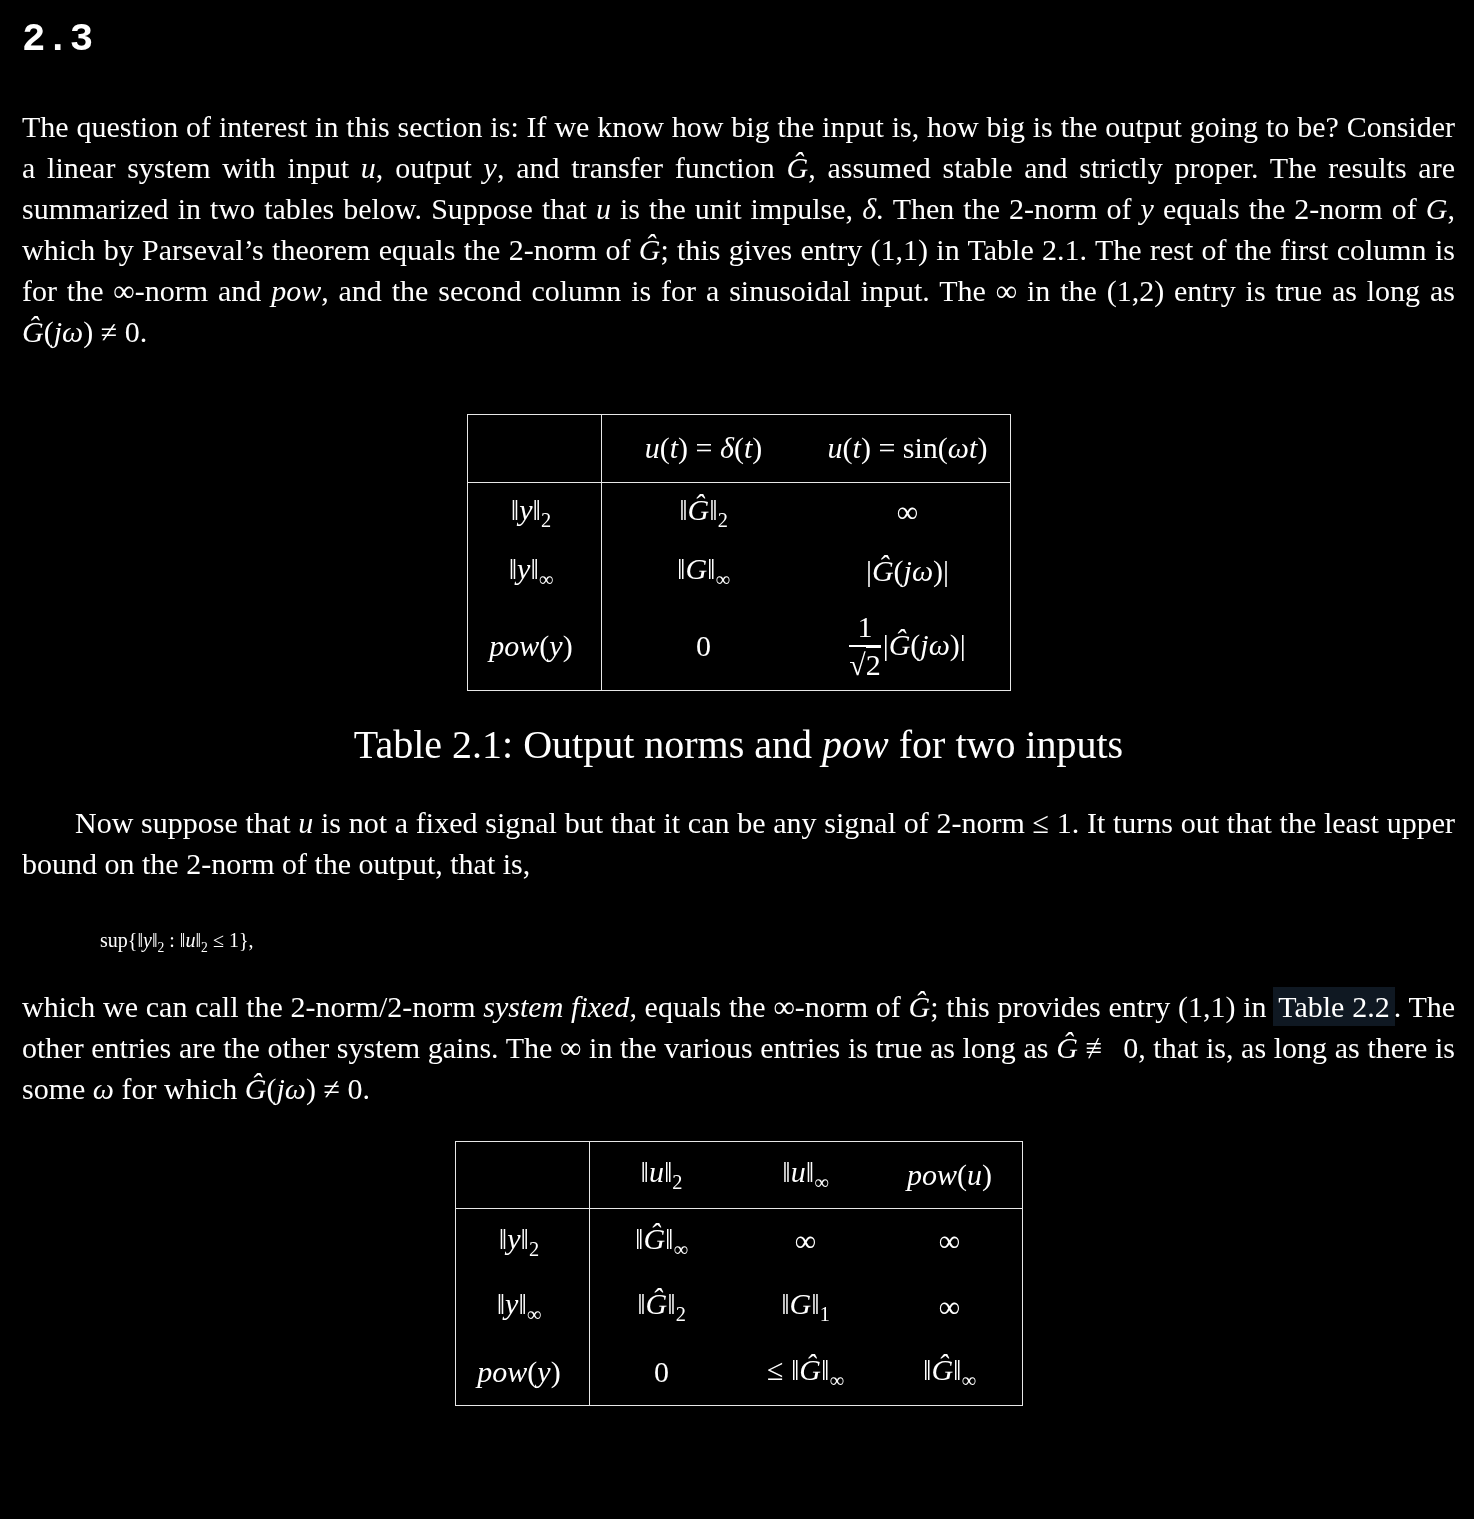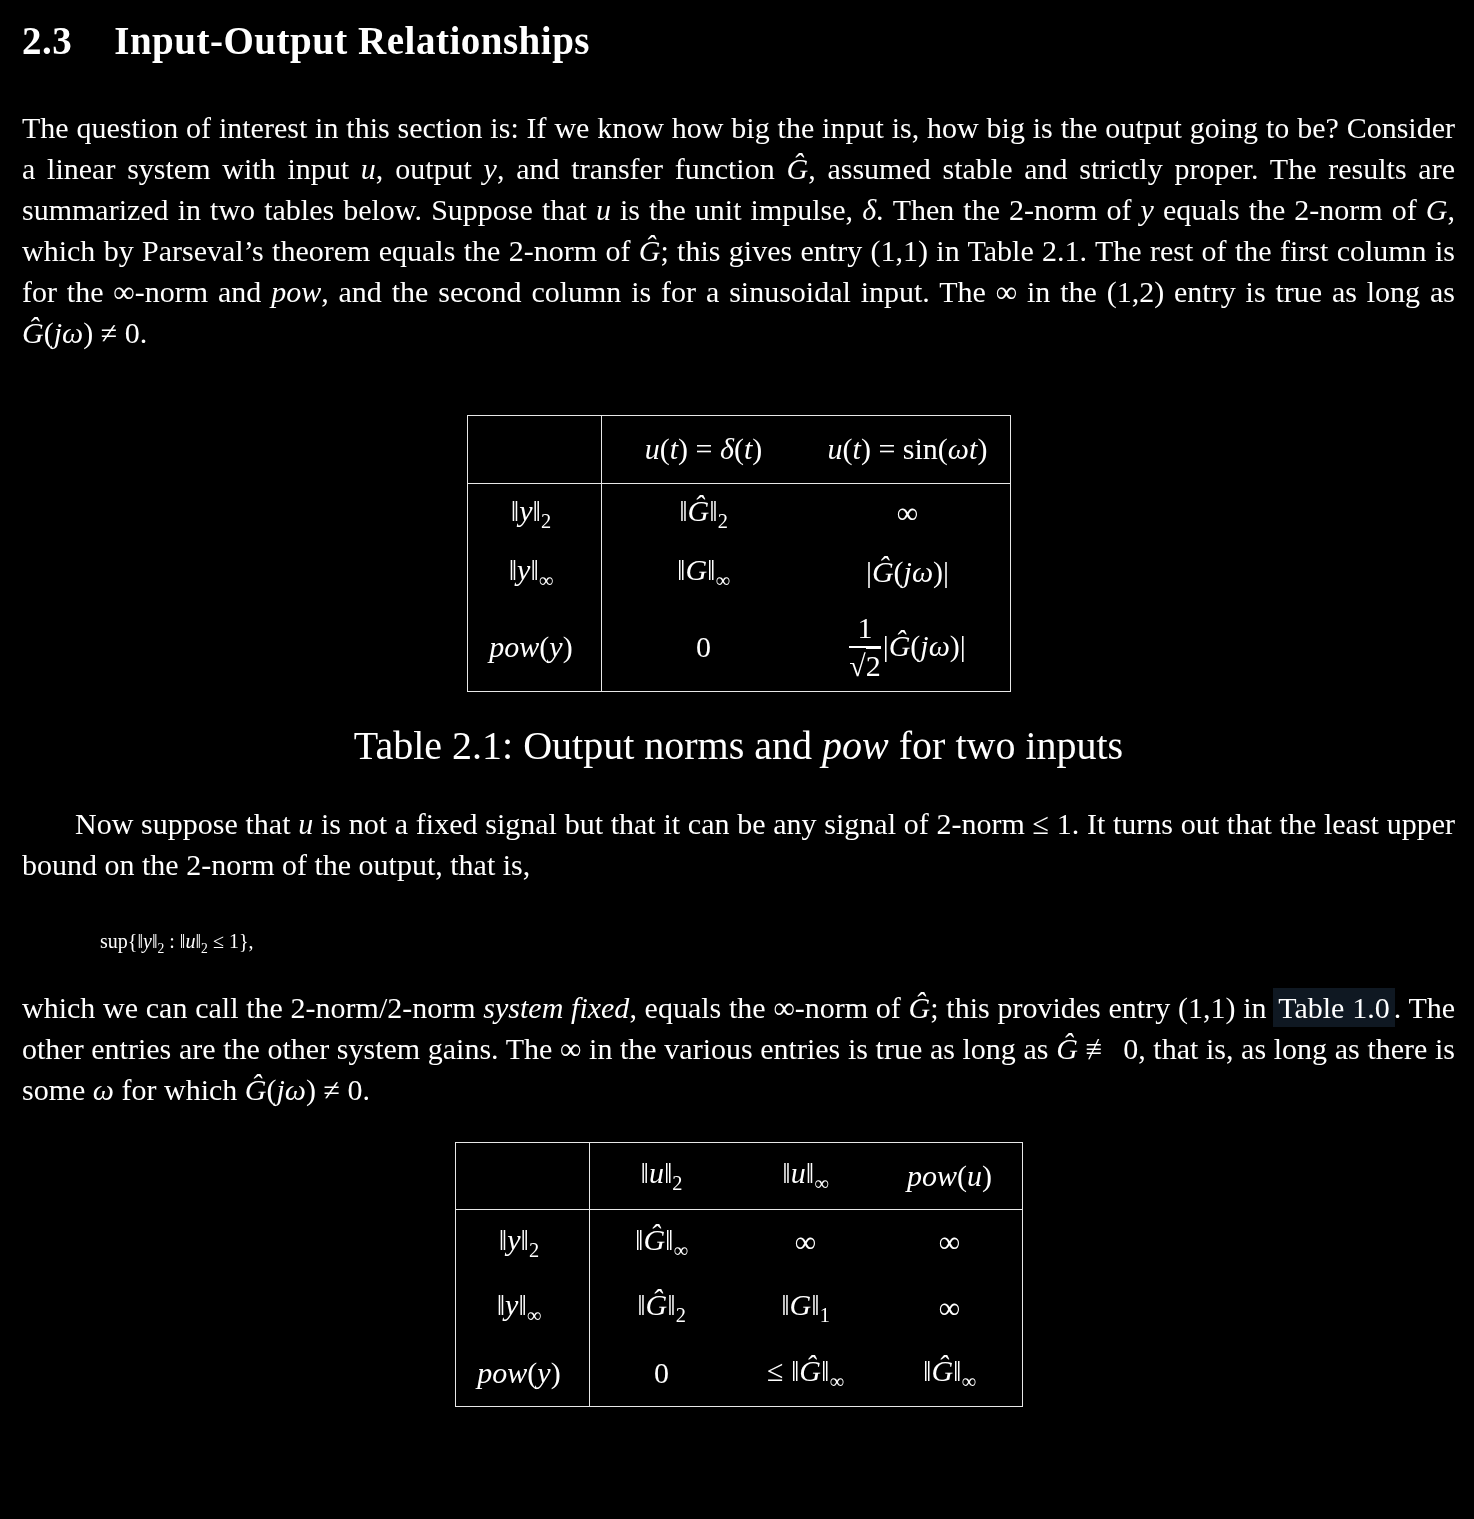--- a/index.html
+++ b/index.html
@@ -18,20 +18,21 @@
     padding: 10px 19px 0 22px;
   }
   
   h1.section-heading {
     display: flex;
     align-items: baseline;
     font-size: 39px;
     font-weight: bold;
     margin: 8px 0 44px 0;
     letter-spacing: 0.5px;
+    font-family: Liberation Mono, monospace;
   }
   h1.section-heading .secnum { margin-right: 42px; }
 
   
   p.body-par {
     font-size: 30px;
     line-height: 41px;
     text-align: justify;
     margin: 0;
   }
@@ -111,21 +112,20 @@
   #caption1 { margin-top: 33px; }
   #caption2 { margin-top: 35px; }
 </style>
 </head>
 <body>
 
 <div class="page">
 
   <h1 class="section-heading">
     <span class="secnum">2.3</span>
-    <span>Input-Output Relationships</span>
   </h1>
 
   <p class="body-par" id="p1">The question of interest in this section is: If we know how big the input is, how big is the output going to be? Consider a linear system with input <i>u</i>, output <i>y</i>, and transfer function <i>Ĝ</i>, assumed stable and strictly proper. The results are summarized in two tables below. Suppose that <i>u</i> is the unit impulse, <i>δ</i>. Then the 2-norm of <i>y</i> equals the 2-norm of <i>G</i>, which by Parseval’s theorem equals the 2-norm of <i>Ĝ</i>; this gives entry (1,1) in Table 2.1. The rest of the first column is for the ∞-norm and <i>pow</i>, and the second column is for a sinusoidal input. The ∞ in the (1,2) entry is true as long as <i>Ĝ</i>(<i>jω</i>) ≠ 0.</p>
 
   <div class="tbl-block-1">
     <table class="mtable" id="table21">
       <thead>
         <tr>
           <th class="corner"></th>
           <th><i>u</i>(<i>t</i>) = <i>δ</i>(<i>t</i>)</th>
@@ -155,21 +155,21 @@
         </tr>
       </tbody>
     </table>
     <div class="caption" id="caption1">Table 2.1: Output norms and <i>pow</i> for two inputs</div>
   </div>
 
   <p class="body-par" id="p2">Now suppose that <i>u</i> is not a fixed signal but that it can be any signal of 2-norm ≤ 1. It turns out that the least upper bound on the 2-norm of the output, that is,</p>
 
   <div class="equation">sup{‖<i>y</i>‖<sub>2</sub> : ‖<i>u</i>‖<sub>2</sub> ≤ 1},</div>
 
-  <p class="body-par" id="p3">which we can call the 2-norm/2-norm <i>system fixed</i>, equals the ∞-norm of <i>Ĝ</i>; this provides entry (1,1) in <span class="hl">Table 1.0</span>. The other entries are the other system gains. The ∞ in the various entries is true as long as <i>Ĝ</i> ≢ 0, that is, as long as there is some <i>ω</i> for which <i>Ĝ</i>(<i>jω</i>) ≠ 0.</p>
+  <p class="body-par" id="p3">which we can call the 2-norm/2-norm <i>system fixed</i>, equals the ∞-norm of <i>Ĝ</i>; this provides entry (1,1) in <span class="hl">Table 2.2</span>. The other entries are the other system gains. The ∞ in the various entries is true as long as <i>Ĝ</i> ≢ 0, that is, as long as there is some <i>ω</i> for which <i>Ĝ</i>(<i>jω</i>) ≠ 0.</p>
 
   <div class="tbl-block-2">
     <table class="mtable" id="table22">
       <thead>
         <tr>
           <th class="corner"></th>
           <th>‖<i>u</i>‖<sub>2</sub></th>
           <th>‖<i>u</i>‖<sub>∞</sub></th>
           <th><i>pow</i>(<i>u</i>)</th>
         </tr>

